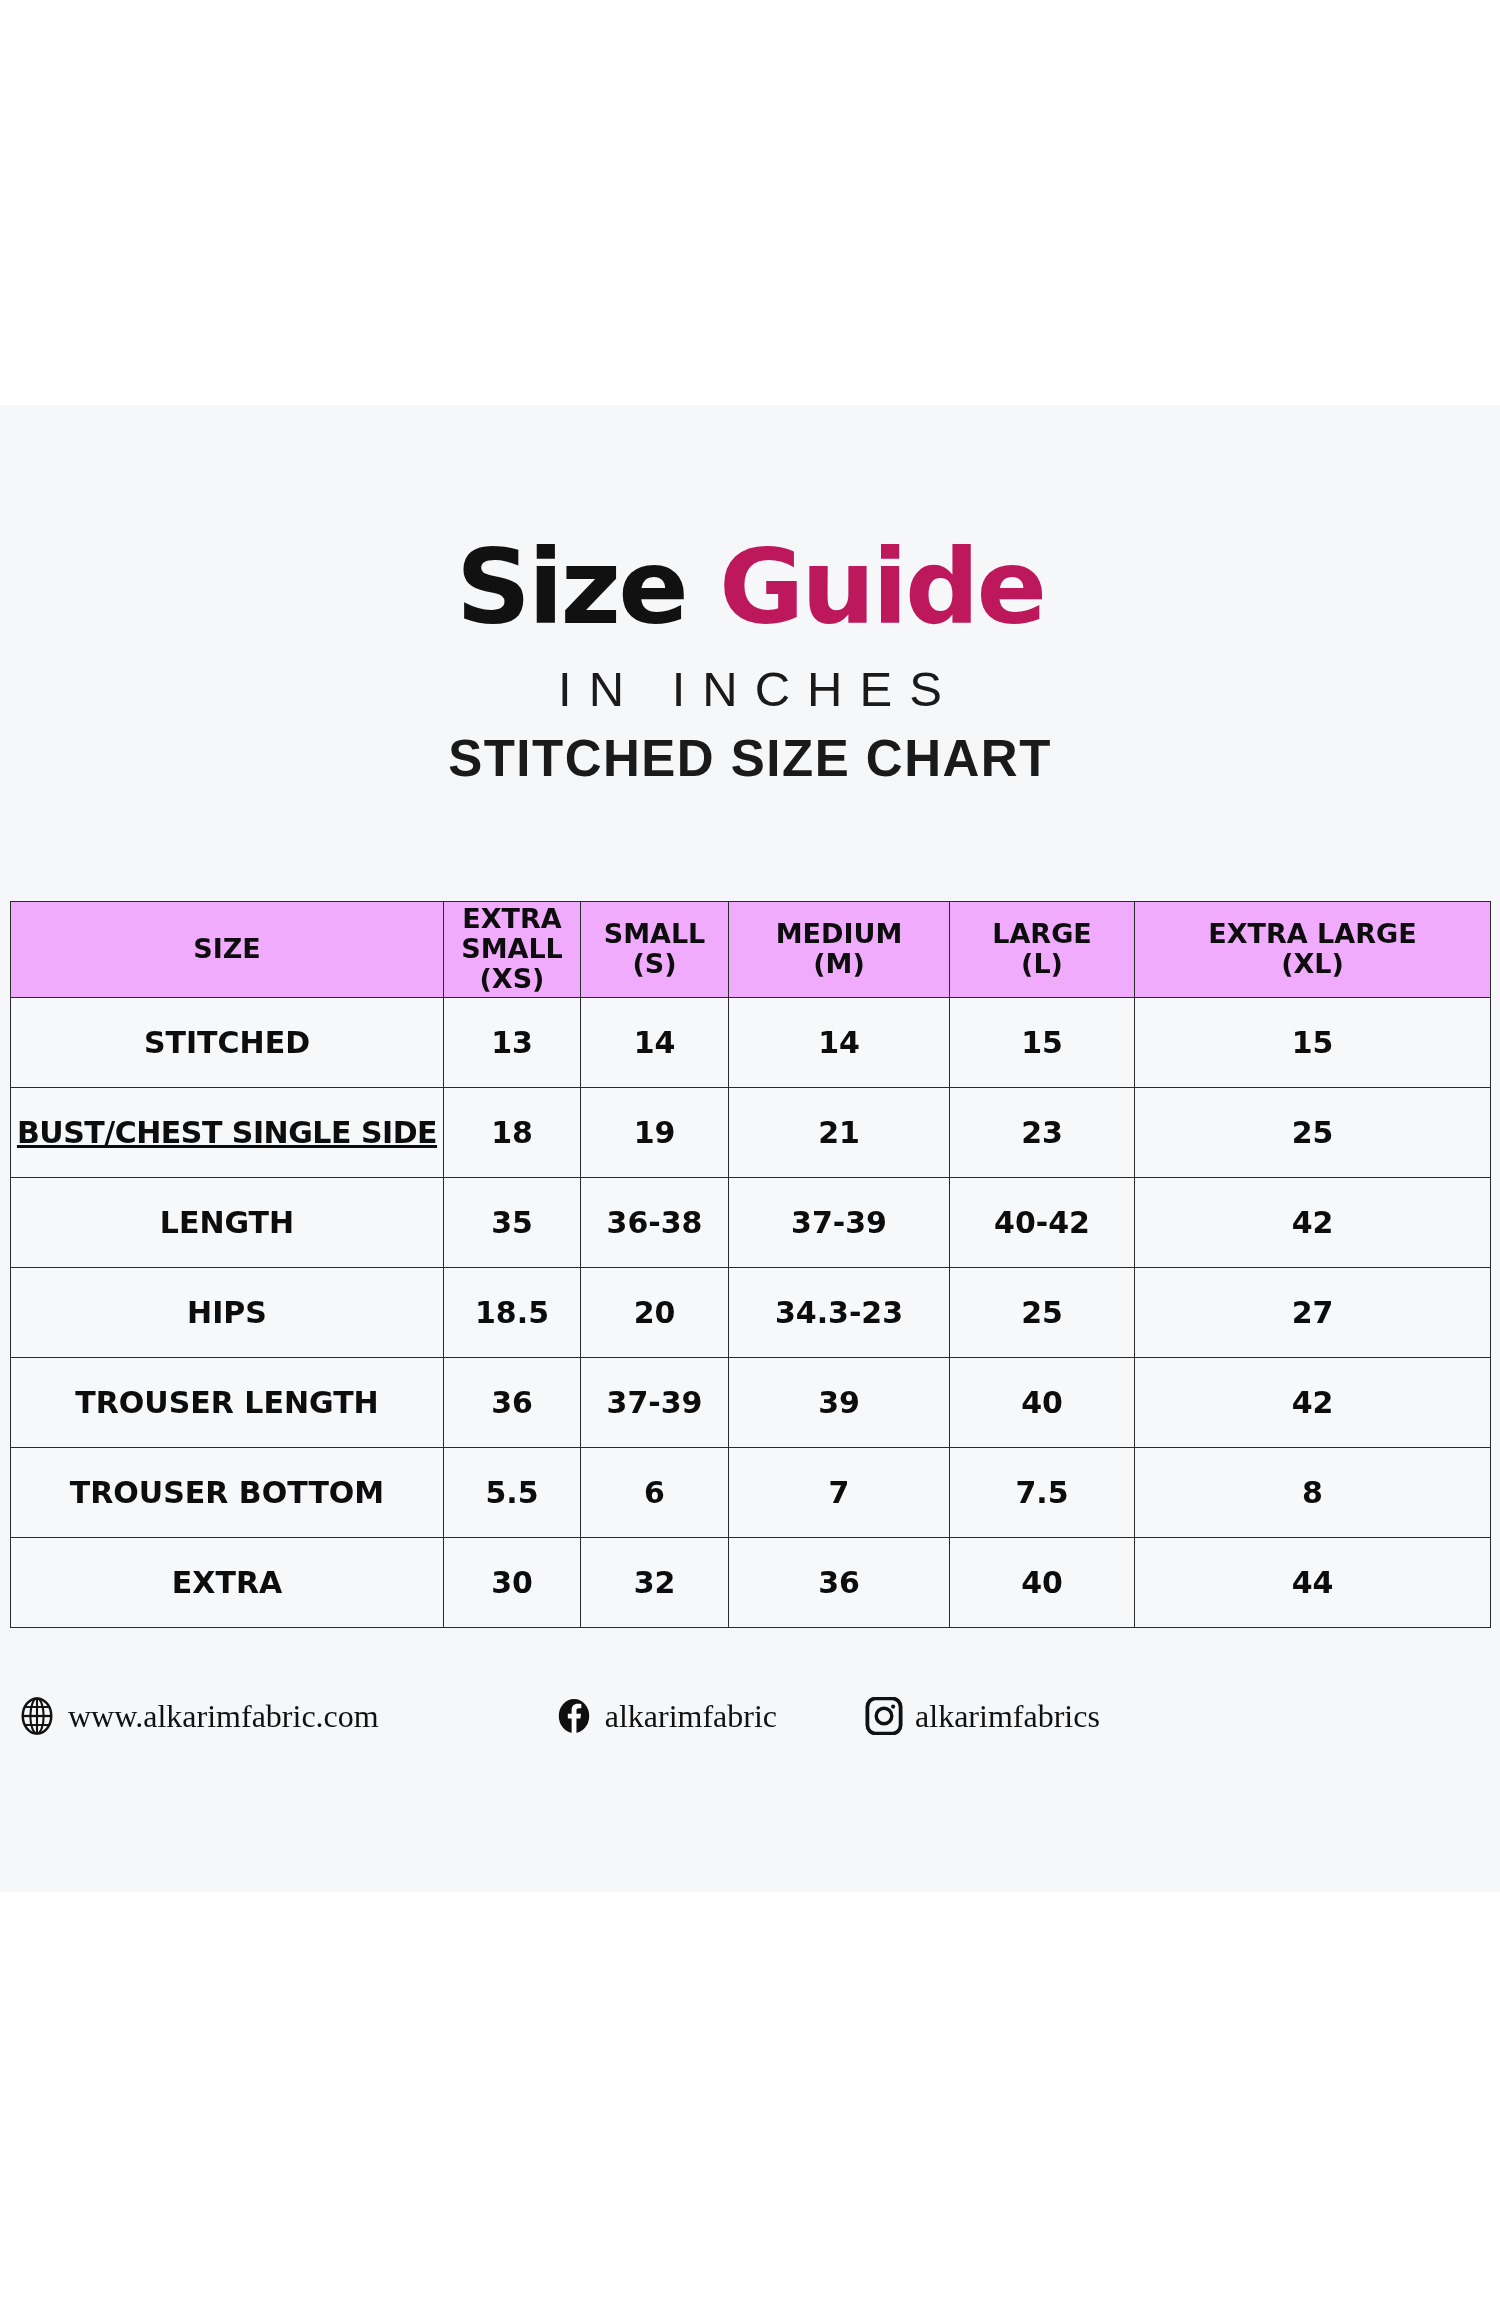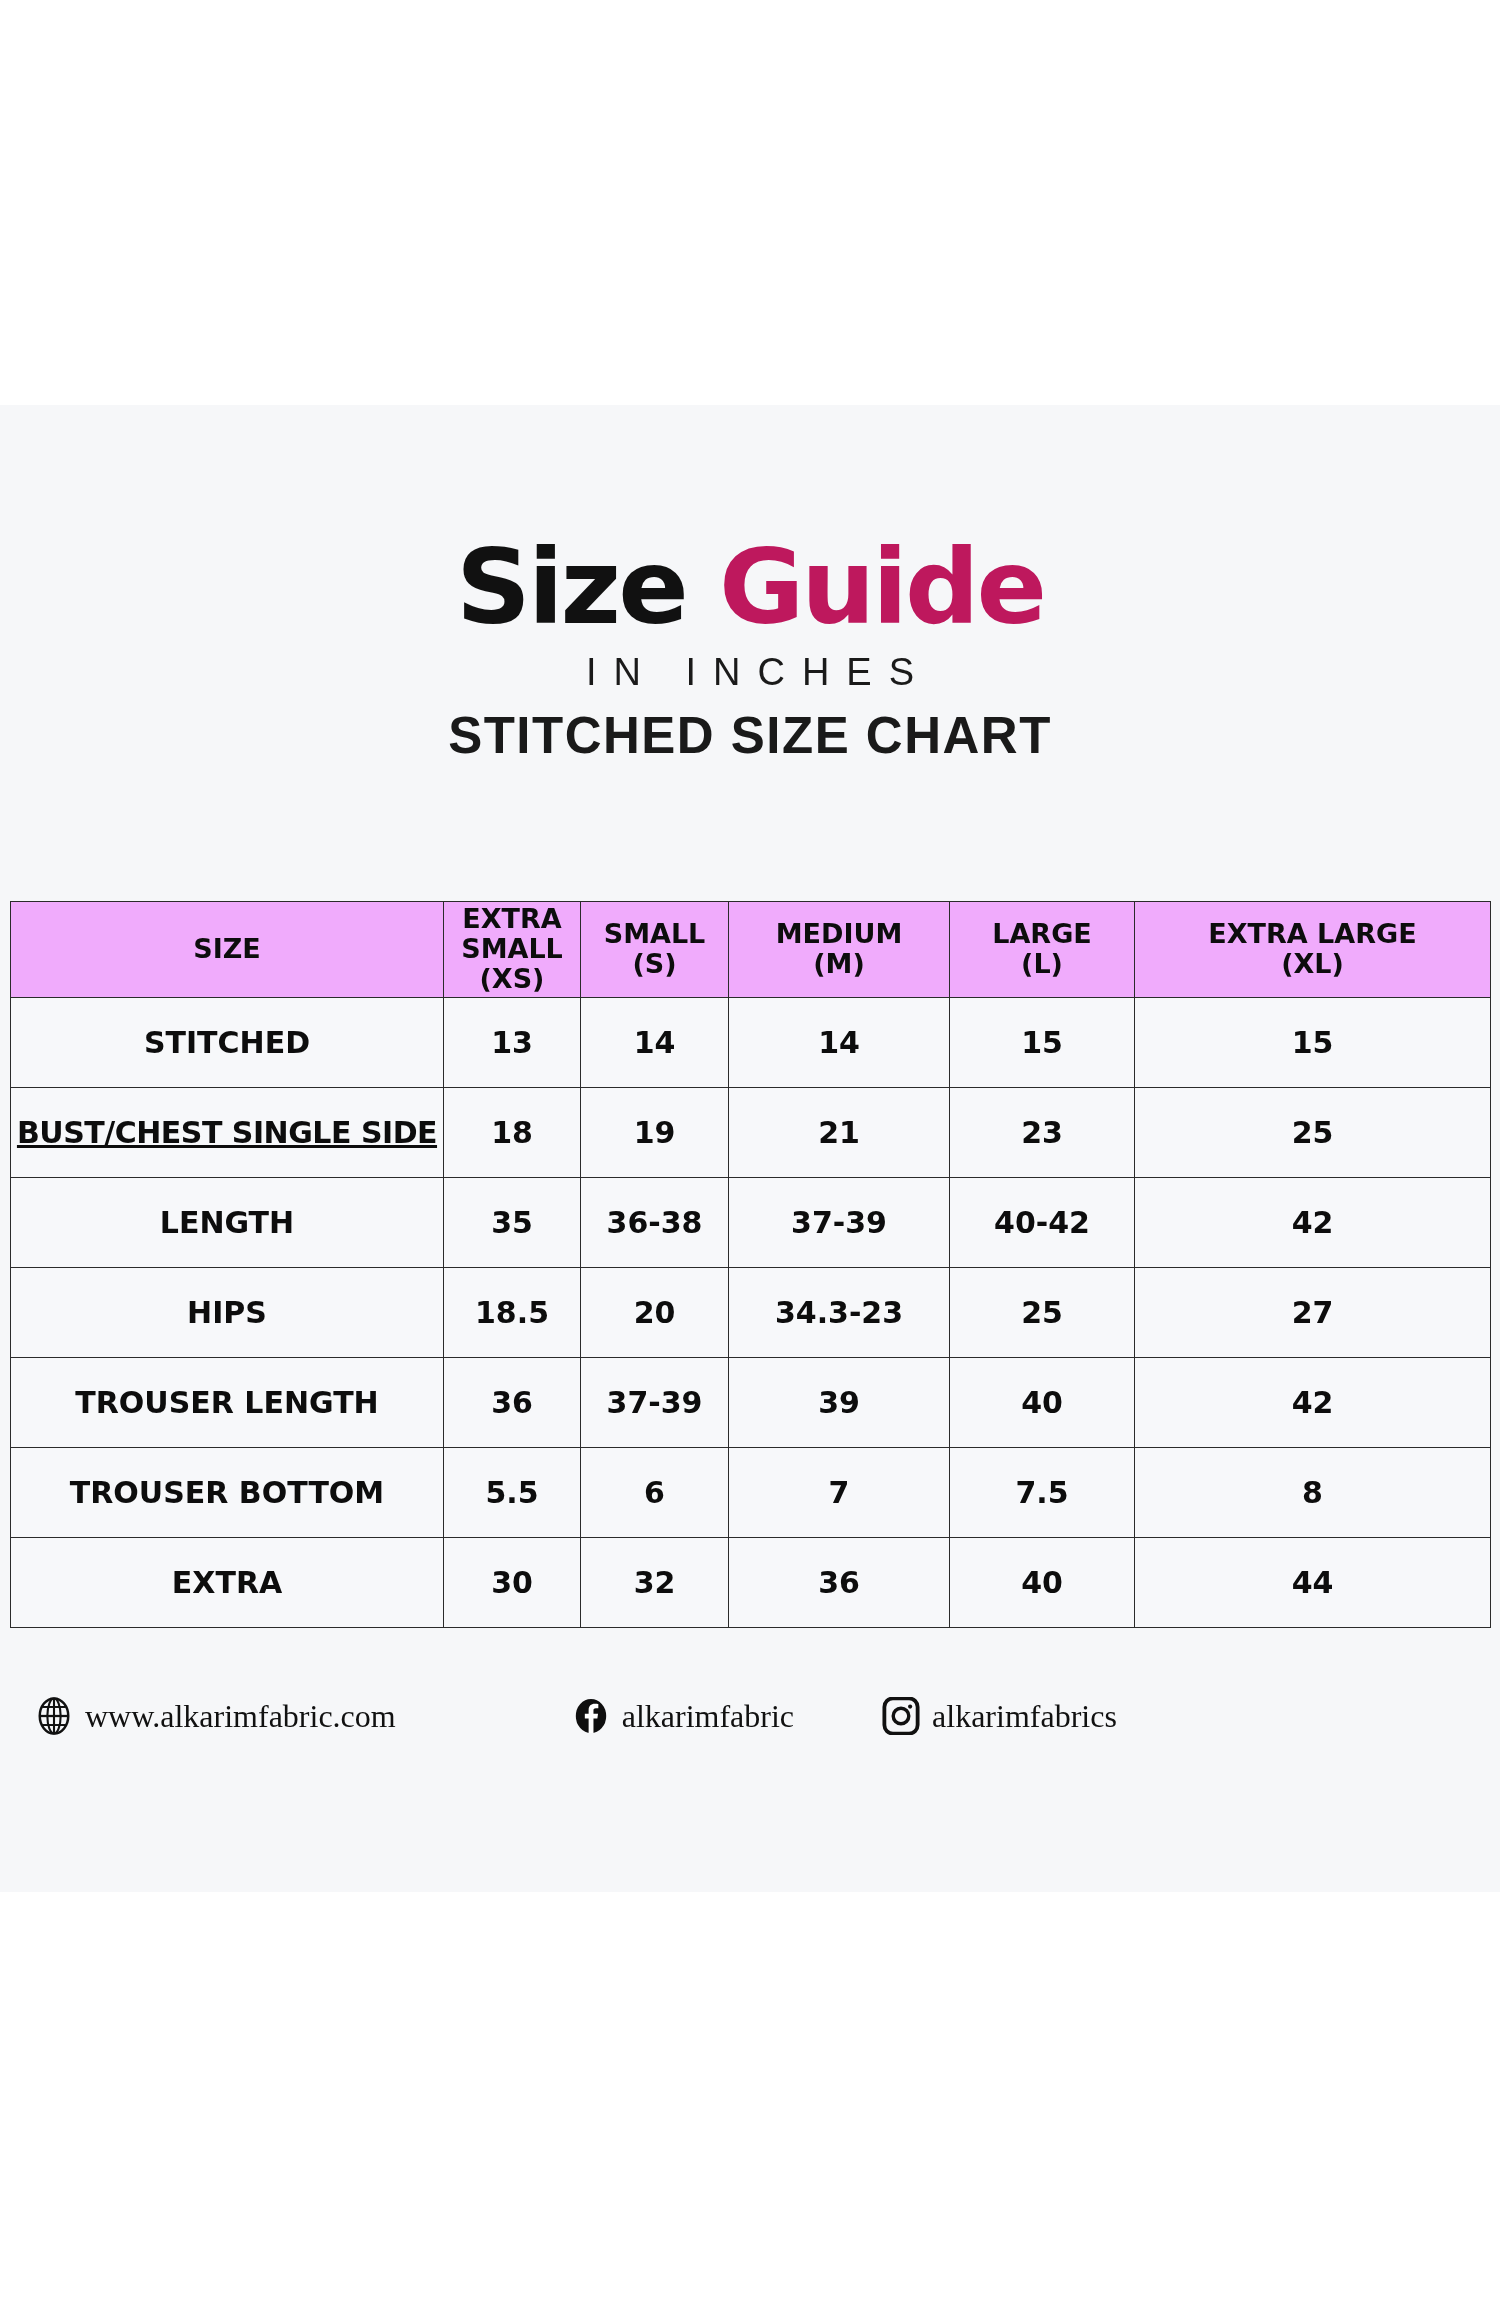--- a/index.html
+++ b/index.html
@@ -38,24 +38,24 @@
     line-height: 1.0;
     letter-spacing: -3px;
     white-space: nowrap;
   }
   #title-size { color: #111111; }
   #title-guide { color: #be185d; }
 
   #subtitle-1 {
     font-family: "Liberation Sans", sans-serif;
     font-weight: 400;
-    font-size: 38px;
+    font-size: 49px;
     letter-spacing: 17px;
     color: #1a1a1a;
-    margin-top: 12px;
+    margin-top: 22px;
     padding-left: 17px;
     white-space: nowrap;
   }
   #subtitle-2 {
     font-family: "Liberation Sans", sans-serif;
     font-weight: 700;
     font-size: 51px;
     letter-spacing: 1.5px;
     color: #1a1a1a;
     margin-top: 12px;
@@ -112,21 +112,20 @@
   col.c5 { width: 356px; }
 
   
   #footer {
     position: absolute;
     left: 0;
     top: 1292px;      
     width: 1212px;
     display: flex;
     align-items: center;
-    padding-left: 17px;
   }
   .footer-item {
     display: flex;
     align-items: center;
     gap: 12px;
   }
   #footer-web { margin-left: 18px; }
   #footer-fb  { margin-left: 176px; }
   #footer-ig  { margin-left: 88px; }
 

